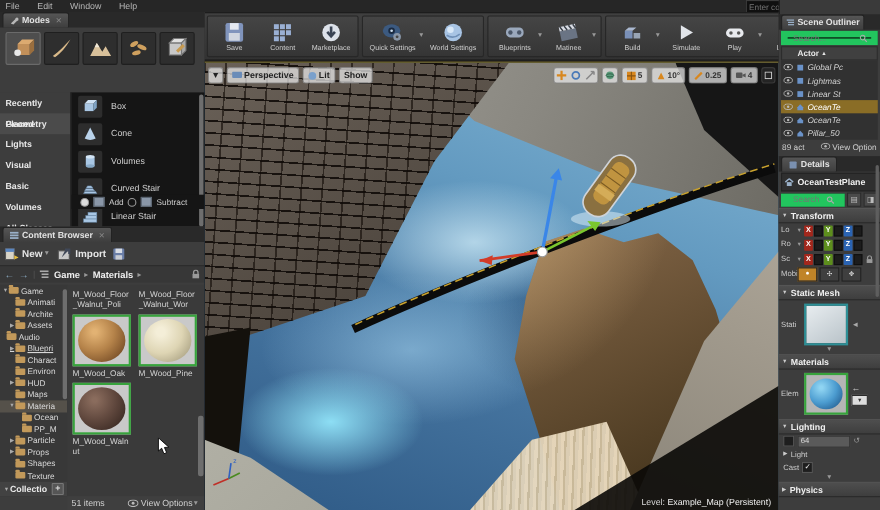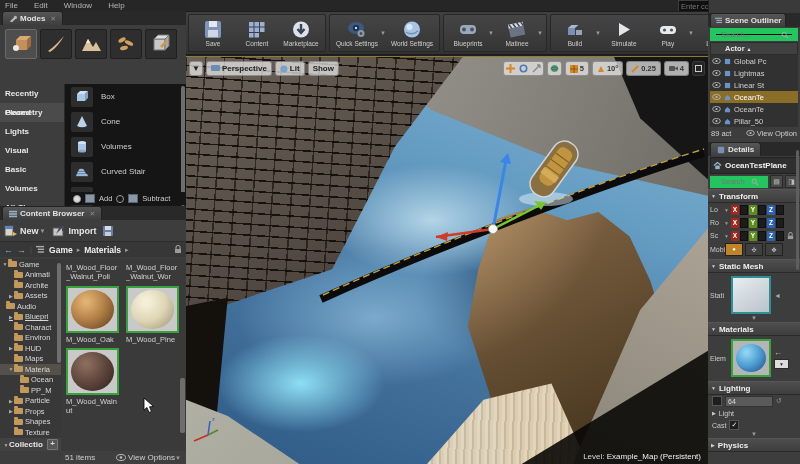--- a/index.html
+++ b/index.html
@@ -41,21 +41,21 @@
   .mode-btn.sel{background:#4e4e4e;border-color:#6a6a6a;}
   .modes-search{margin:1px 5px;height:13px;}
   .modes-body{left:0;top:73px;bottom:0;width:186px;display:flex;}
   .mode-cats{width:64px;background:#3d3d3d;}
   .mode-cat{height:19px;line-height:19px;padding-left:5px;font-size:8px;font-weight:bold;color:#e8e8e8;}
   .mode-cat.sel{background:#4b4b4b;}
   .mode-items{flex:1;background:#151515;position:relative;border-left:1px solid #2a2a2a;}
   .mode-item{display:flex;align-items:center;gap:8px;height:25px;padding-left:6px;}
   .mode-item .ic{width:22px;height:20px;background:#2d2d2d;display:flex;align-items:center;justify-content:center;border-radius:2px;}
   .mode-item .t{font-size:8px;color:#cfcfcf;}
-  .brush-row{position:absolute;left:0;bottom:1px;width:100%;height:13px;display:flex;align-items:center;
+  .brush-row{position:absolute;left:0;bottom:16px;width:100%;height:13px;display:flex;align-items:center;
              gap:4px;font-size:7.5px;color:#ccc;padding-left:8px;background:#151515;}
   .radio{width:6px;height:6px;border-radius:50%;border:1px solid #999;display:inline-block;}
   .radio.on{background:#ddd;}
   .minicube{width:8px;height:7px;background:#8a97a8;border:1px solid #5a6470;display:inline-block;}
   .vscroll{position:absolute;right:1px;width:4px;background:#6e6e6e;border-radius:2px;}
   
   .cb{left:0;top:206px;width:186px;height:258px;}
   .cb-toolbar{height:21px;display:flex;align-items:center;gap:6px;padding-left:4px;background:#3d3d3d;}
   .cb-btn{display:flex;align-items:center;gap:3px;font-size:9px;font-weight:bold;color:#e6e6e6;}
   .cb-nav{height:15px;display:flex;align-items:center;gap:4px;padding-left:4px;font-size:8px;background:#373737;border-top:1px solid #2c2c2c;}
@@ -122,21 +122,21 @@
   .vp-btn.sq{padding:0 2px;}
   .vp-val{font-size:7.5px;font-weight:bold;color:#333;}
   .level-text{right:7px;bottom:4px;font-size:8px;color:#d8d8d8;}
   .level-text .nm{color:#efefef;}
   
   .rp{left:708px;top:0;width:92px;height:464px;background:#3a3a3a;border-left:1px solid #1f1f1f;box-sizing:border-box;}
   .so{left:708px;top:13px;width:92px;height:129px;}
   .so-search{margin:1px 2px;height:13px;}
   .so-head{height:11px;background:#404040;border:1px solid #2c2c2c;display:flex;align-items:center;
            font-size:7.5px;font-weight:bold;color:#e8e8e8;padding-left:14px;margin:0 2px;}
-  .so-rows{margin:0 2px;background:#313131;}
+  .so-rows{margin:0 2px;background:#313131;font-style:italic;}
   .so-row{height:12px;display:flex;align-items:center;gap:3px;padding-left:2px;font-size:7.5px;color:#d0d0d0;}
   .so-row.sel{background:#8a6d26;color:#fff;}
   .so-foot{height:12px;display:flex;align-items:center;font-size:7.5px;color:#cfcfcf;padding:0 3px;gap:2px;}
   .details{left:708px;top:142px;width:92px;height:322px;}
   .dt-name{height:15px;display:flex;align-items:center;gap:3px;background:#2f2f2f;border:1px solid #222;
            margin:1px 2px;font-size:8px;font-weight:bold;color:#f0f0f0;padding-left:2px;}
   .dt-search{display:flex;gap:2px;margin:1px 2px;align-items:center;}
   .mini-btn{width:11px;height:11px;background:#4a4a4a;border:1px solid #2a2a2a;color:#bbb;font-size:7px;
             display:flex;align-items:center;justify-content:center;}
   .sect-h{height:12px;background:linear-gradient(#4e4e4e,#3e3e3e);border-top:1px solid #555;border-bottom:1px solid #2a2a2a;

